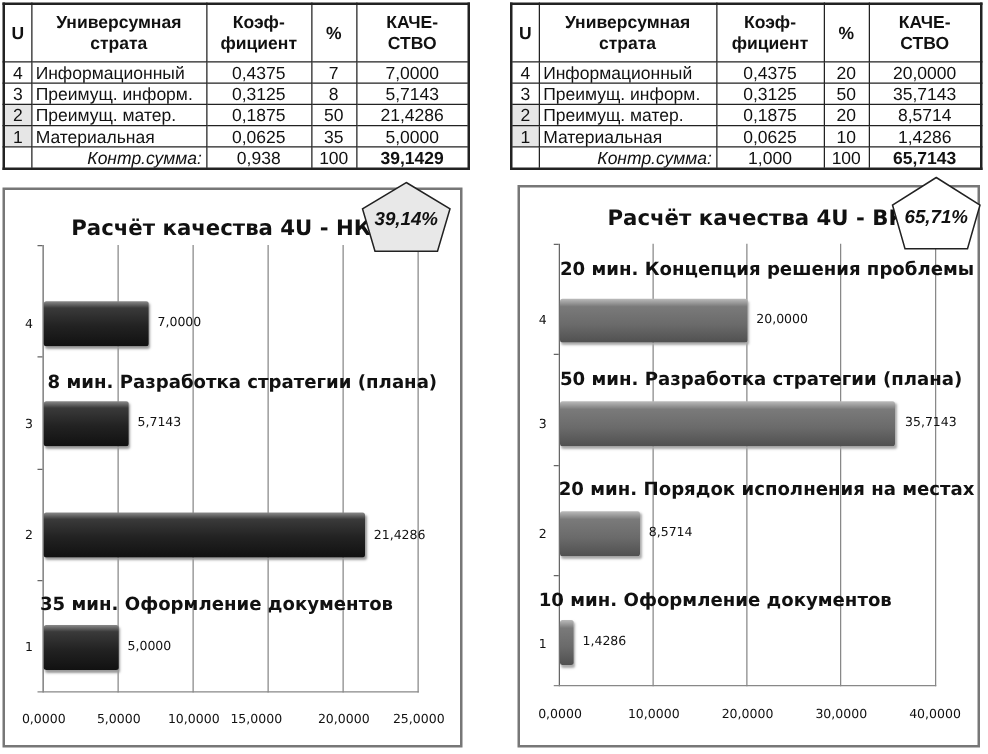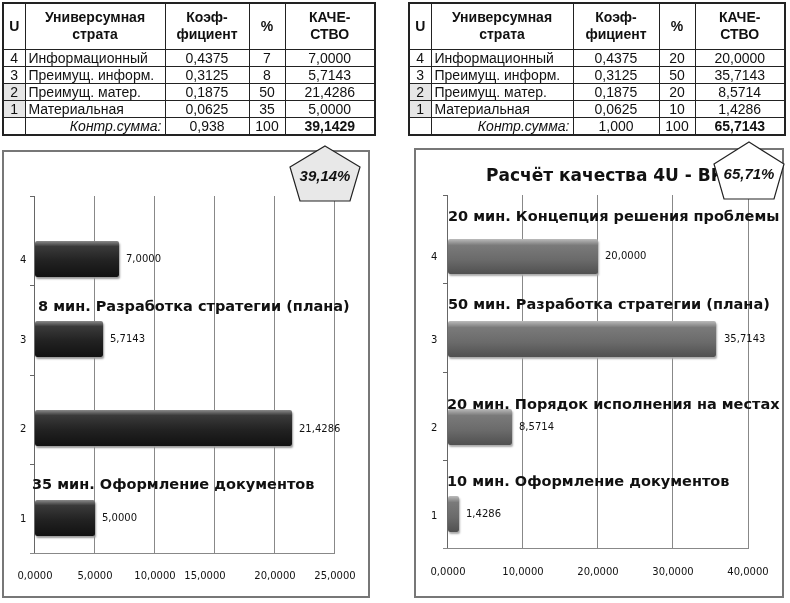--- a/index.html
+++ b/index.html
@@ -124,20 +124,21 @@
     <td class="u"></td>
     <td class="sumlabel">Контр.сумма:</td>
     <td class="num">1,000</td>
     <td class="num">100</td>
     <td class="q bold">65,7143</td>
   </tr>
 </tbody>
   </table>
 
 <div class="panel" style="left:2px; top:150px; width:368px; height:448px;">
+  <div class="chart-title" style="left:53px; top:21px;">Расчёт качества 4U - НК</div>
 
   <div class="plot" style="left:30px; top:44px; width:301px; height:358px;">
     <div class="axis-y"></div>
     <div class="gridline" style="left:60px;"></div>
     <div class="gridline" style="left:120px;"></div>
     <div class="gridline" style="left:180px;"></div>
     <div class="gridline" style="left:240px;"></div>
     <div class="gridline" style="left:300px;"></div>
     <div class="axis-x"></div>
     <div class="ytick" style="top:0;"></div>
@@ -188,22 +189,22 @@
     <div class="gridline" style="left:301px;"></div>
     <div class="axis-x"></div>
     <div class="ytick" style="top:0;"></div>
     <div class="ytick" style="top:88px;"></div>
     <div class="ytick" style="top:177px;"></div>
     <div class="ytick" style="top:265px;"></div>
   </div>
 
   <div class="cat-title" style="left:32px; top:58px;">20 мин. Концепция решения проблемы</div>
   <div class="cat-title" style="left:32px; top:146px;">50 мин. Разработка стратегии (плана)</div>
-  <div class="cat-title" style="left:31px; top:234px;margin-top:12px;">20 мин. Порядок исполнения на местах</div>
-  <div class="cat-title" style="left:31px; top:323px;">10 мин. Оформление документов</div>
+  <div class="cat-title" style="left:31px; top:234px;">20 мин. Порядок исполнения на местах</div>
+  <div class="cat-title" style="left:15px; top:323px;">10 мин. Оформление документов</div>
 
   <div class="cat-num" style="left:15px; top:101px;">4</div>
   <div class="cat-num" style="left:15px; top:184px;">3</div>
   <div class="cat-num" style="left:15px; top:272px;">2</div>
   <div class="cat-num" style="left:15px; top:360px;">1</div>
 
   <div class="bar mid" style="left:32px; top:89px; width:150px; height:35px;"></div>
   <div class="bar mid" style="left:32px; top:171px; width:268px; height:36px;"></div>
   <div class="bar mid" style="left:32px; top:259px; width:64px; height:36px;"></div>
   <div class="bar mid" style="left:32px; top:346px; width:11px; height:36px;"></div>

